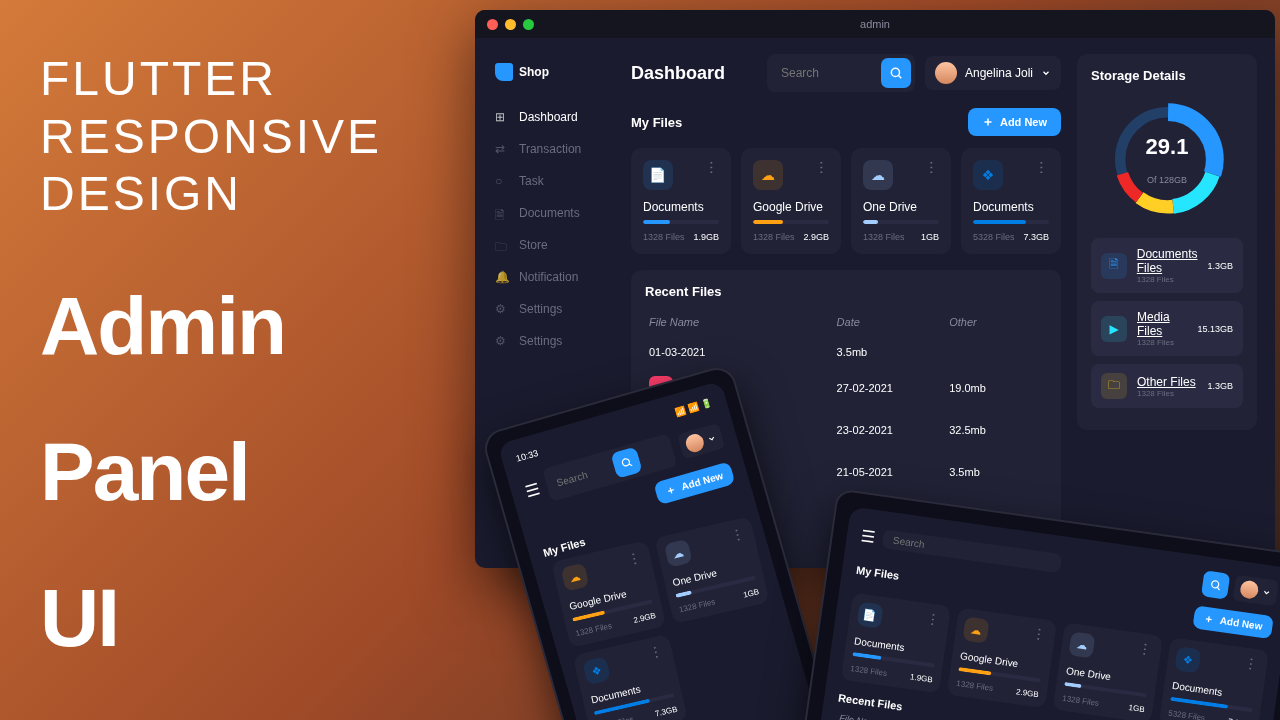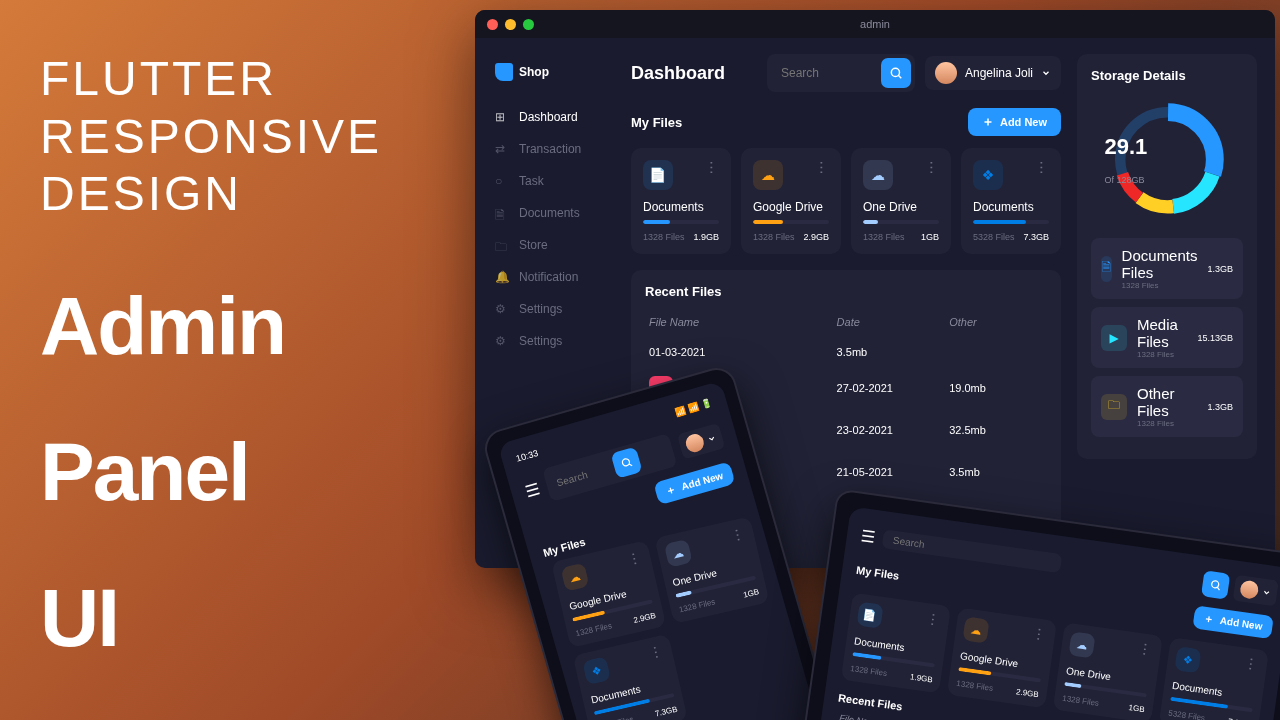--- a/index.html
+++ b/index.html
@@ -44,27 +44,27 @@
 .card-foot { display: flex; justify-content: space-between; color: #6b6c80; font-size: 9px; }
 .card-foot .sz { color: #fff; }
 .panel { background: #212236; border-radius: 10px; padding: 14px; }
 .table { width: 100%; }
 .table-head, .table-row { display: grid; grid-template-columns: 2fr 1.2fr 1fr; padding: 9px 4px; align-items: center; color: #fff; font-size: 11px; }
 .table-head { color: #8a8a9c; font-style: italic; font-size: 11px; }
 .file-cell { display: flex; align-items: center; gap: 10px; }
 .file-ico { width: 24px; height: 24px; border-radius: 6px; display: flex; align-items: center; justify-content: center; font-size: 11px; font-weight: 700; color: #fff; }
 .side-panel { width: 180px; }
 .donut-wrap { position: relative; width: 125px; height: 125px; margin: 14px auto 16px; }
-.donut-center { position: absolute; inset: 0; display: flex; flex-direction: column; align-items: flex-start; justify-content: center; color: #fff; gap: 15px; }
+.donut-center { position: absolute; inset: 0; display: flex; flex-direction: column; align-items: center; justify-content: center; color: #fff; gap: 15px; }
 .donut-val { font-size: 22px; font-weight: 700; }
 .donut-sub { font-size: 9px; color: #8a8a9c; }
 .storage-item { display: flex; align-items: center; gap: 10px; background: #2a2b42; border-radius: 8px; padding: 9px 10px; margin-bottom: 8px; }
 .storage-ico { width: 26px; height: 26px; border-radius: 6px; display: flex; align-items: center; justify-content: center; font-size: 12px; }
 .storage-txt { flex: 1; }
-.storage-name { color: #fff; font-size: 15px; }
+.storage-name { color: #fff; font-size: 12px; text-decoration: underline; }
 .storage-files { color: #6b6c80; font-size: 8px; }
 .storage-size { color: #fff; font-size: 9px; }
 .device { position: absolute; background: #0d0e1a; border-radius: 20px; box-shadow: 0 15px 40px rgba(0,0,0,0.6); }
 .phone { left: 540px; bottom: -140px; width: 260px; height: 470px; transform: rotate(-16deg); padding: 12px; border: 2px solid #2a2a3a; }
 .tablet { left: 810px; bottom: -160px; width: 480px; height: 360px; transform: rotate(8deg); padding: 14px; border: 2px solid #2a2a3a; border-radius: 16px; }
 .device-screen { width: 100%; height: 100%; background: #1a1b2e; border-radius: 14px; padding: 14px; overflow: hidden; }
 .mini-header { display: flex; align-items: center; justify-content: space-between; margin-bottom: 10px; }
 .mini-search { display: flex; align-items: center; background: #212236; border-radius: 7px; padding: 4px 4px 4px 10px; flex: 1; margin: 0 8px; }
 .mini-search input { background: transparent; border: none; color: #8a8a9c; font-size: 10px; width: 60px; outline: none; }
 .burger { color: #fff; font-size: 16px; }

